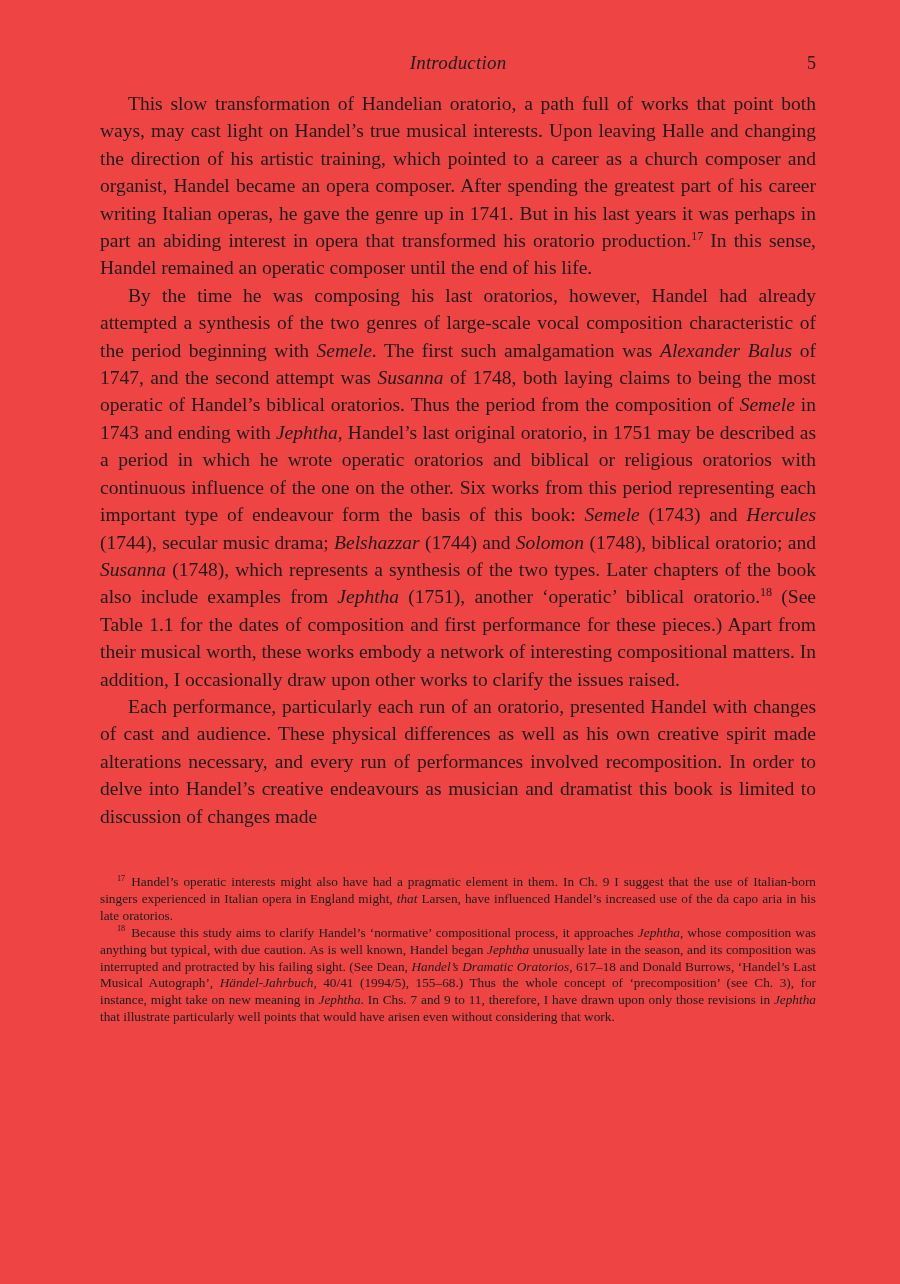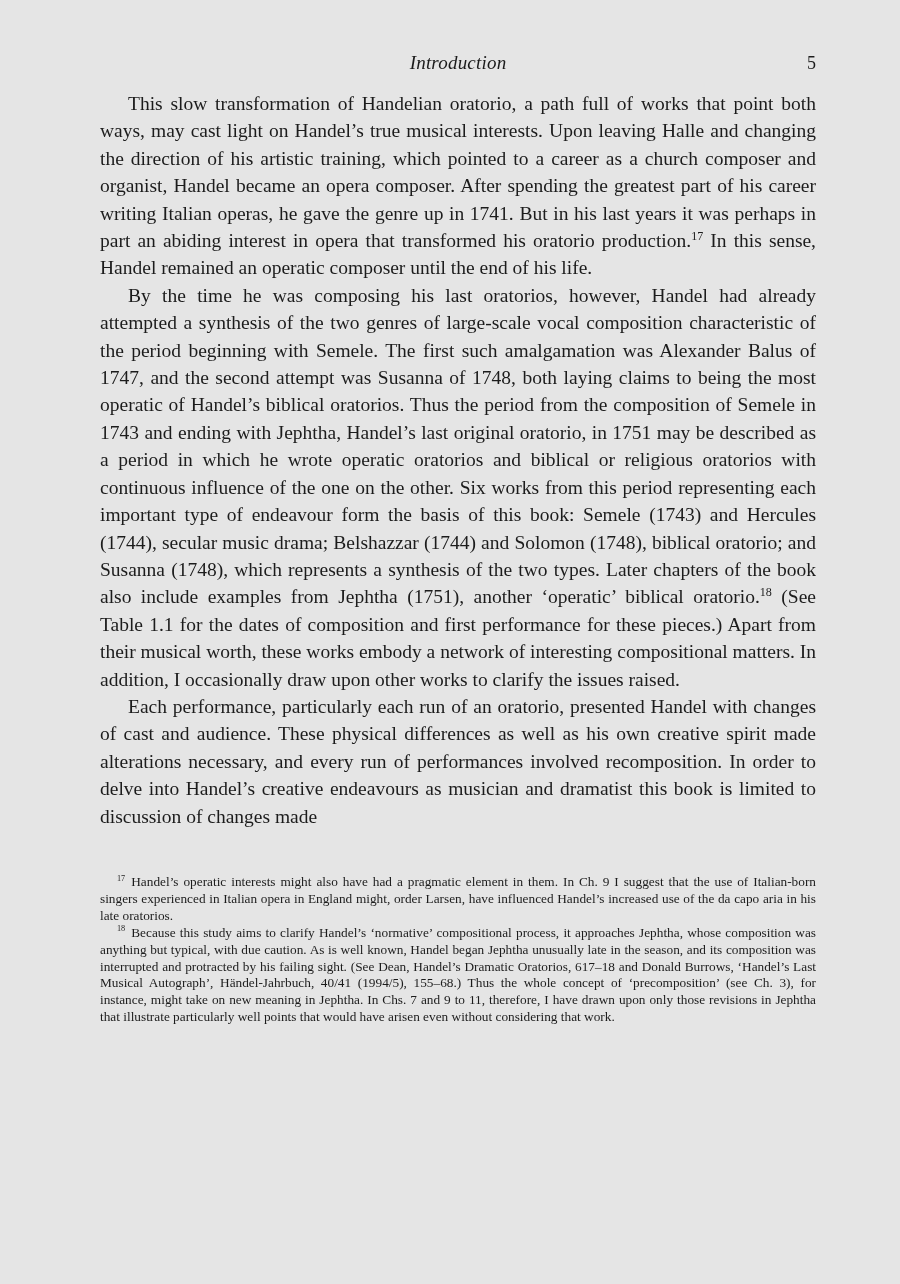--- a/index.html
+++ b/index.html
@@ -5,21 +5,21 @@
   html, body {
     margin: 0;
     padding: 0;
     background: #ffffff;
   }
   .page {
     position: relative;
     width: 900px;
     min-height: 1284px;
     box-sizing: border-box;
-    background: #e5e5e5;
+    background: #ef4444;
     color: #1c1c1c;
     font-family: "Liberation Serif", "DejaVu Serif", serif;
     padding: 52px 84px 40px 100px;
   }
   .running-header {
     position: relative;
     height: 26px;
     margin-bottom: 12px;
   }
   .header-title {
@@ -42,20 +42,21 @@
     line-height: 27.4px;
     text-align: justify;
     hyphens: auto;
     -webkit-hyphens: auto;
   }
   .body-text p.para {
     margin: 0;
     text-indent: 28px;
   }
   .it {
+    font-style: italic;
   }
   sup {
     font-size: 62%;
     line-height: 0;
     vertical-align: super;
   }
   .footnotes {
     margin-top: 44px;
     font-size: 13.3px;
     line-height: 16.9px;
@@ -81,17 +82,17 @@
     <span class="page-number">5</span>
   </div>
 
   <div class="body-text">
     <p class="para"><span>This slow transformation of Handelian oratorio, a path full of works that point both ways, may cast light on Handel’s true musical interests. Upon leaving Halle and changing the direction of his artistic training, which pointed to a career as a church composer and organist, Handel became an opera composer. After spending the greatest part of his career writing Italian operas, he gave the genre up in 1741. But in his last years it was perhaps in part an abiding interest in opera that transformed his oratorio production.</span><sup>17</sup><span> In this sense, Handel remained an operatic composer until the end of his life.</span></p>
     <p class="para"><span>By the time he was composing his last oratorios, however, Handel had already attempted a synthesis of the two genres of large-scale vocal composition characteristic of the period beginning with </span><span class="it">Semele</span><span>. The first such amalgamation was </span><span class="it">Alexander Balus</span><span> of 1747, and the second attempt was </span><span class="it">Susanna</span><span> of 1748, both laying claims to being the most operatic of Handel’s biblical oratorios. Thus the period from the composition of </span><span class="it">Semele</span><span> in 1743 and ending with </span><span class="it">Jephtha</span><span>, Handel’s last original oratorio, in 1751 may be described as a period in which he wrote operatic oratorios and biblical or religious oratorios with continuous influence of the one on the other. Six works from this period representing each important type of endeavour form the basis of this book: </span><span class="it">Semele</span><span> (1743) and </span><span class="it">Hercules</span><span> (1744), secular music drama; </span><span class="it">Belshazzar</span><span> (1744) and </span><span class="it">Solomon</span><span> (1748), biblical oratorio; and </span><span class="it">Susanna</span><span> (1748), which represents a synthesis of the two types. Later chapters of the book also include examples from </span><span class="it">Jephtha</span><span> (1751), another ‘operatic’ biblical oratorio.</span><sup>18</sup><span> (See Table 1.1 for the dates of composition and first performance for these pieces.) Apart from their musical worth, these works embody a network of interesting compositional matters. In addition, I occasionally draw upon other works to clarify the issues raised.</span></p>
     <p class="para"><span>Each performance, particularly each run of an oratorio, presented Handel with changes of cast and audience. These physical differences as well as his own creative spirit made alterations necessary, and every run of performances involved recomposition. In order to delve into Handel’s creative endeavours as musician and dramatist this book is limited to discussion of changes made</span></p>
   </div>
 
   <div class="footnotes">
-    <p class="footnote"><sup>17</sup><span>Handel’s operatic interests might also have had a pragmatic element in them. In Ch. 9 I suggest that the use of Italian-born singers experienced in Italian opera in England might, </span><span class="it">order</span><span> Larsen, have influenced Handel’s increased use of the da capo aria in his late oratorios.</span></p>
+    <p class="footnote"><sup>17</sup><span>Handel’s operatic interests might also have had a pragmatic element in them. In Ch. 9 I suggest that the use of Italian-born singers experienced in Italian opera in England might, </span><span class="it">that</span><span> Larsen, have influenced Handel’s increased use of the da capo aria in his late oratorios.</span></p>
     <p class="footnote"><sup>18</sup><span>Because this study aims to clarify Handel’s ‘normative’ compositional process, it approaches </span><span class="it">Jephtha</span><span>, whose composition was anything but typical, with due caution. As is well known, Handel began </span><span class="it">Jephtha</span><span> unusually late in the season, and its composition was interrupted and protracted by his failing sight. (See Dean, </span><span class="it">Handel’s Dramatic Oratorios</span><span>, 617–18 and Donald Burrows, ‘Handel’s Last Musical Autograph’, </span><span class="it">Händel-Jahrbuch</span><span>, 40/41 (1994/5), 155–68.) Thus the whole concept of ‘precomposition’ (see Ch. 3), for instance, might take on new meaning in </span><span class="it">Jephtha</span><span>. In Chs. 7 and 9 to 11, therefore, I have drawn upon only those revisions in </span><span class="it">Jephtha</span><span> that illustrate particularly well points that would have arisen even without considering that work.</span></p>
   </div>
 
 </div>
 
 </body></html>

